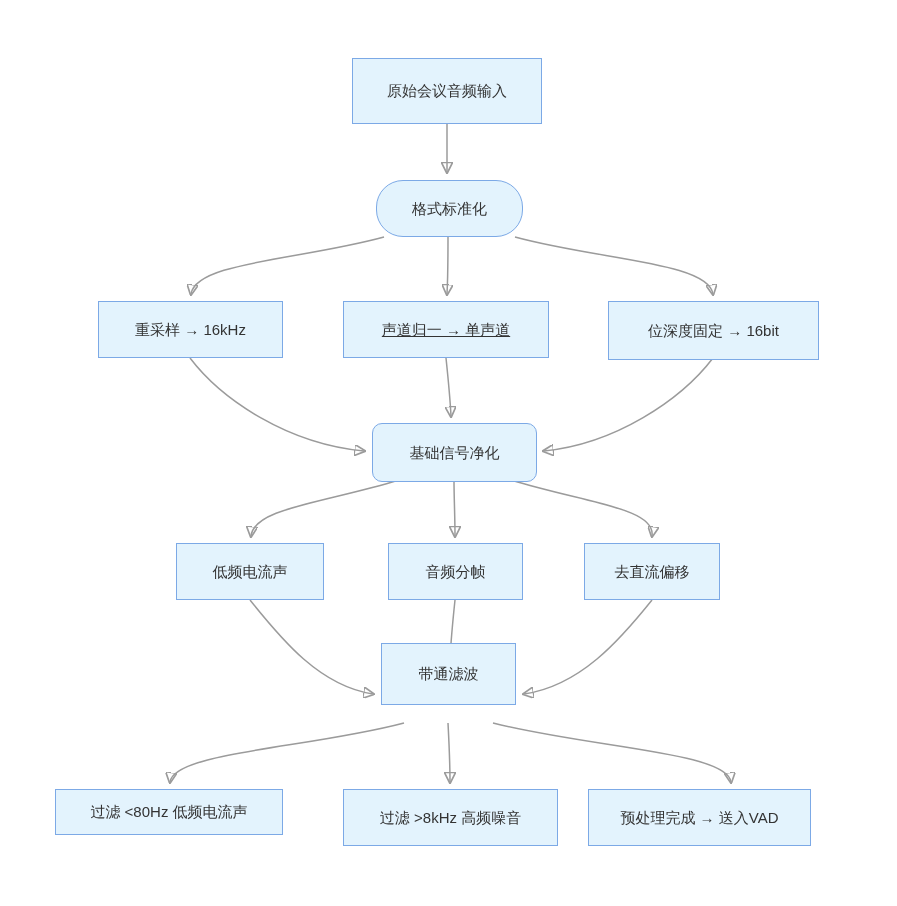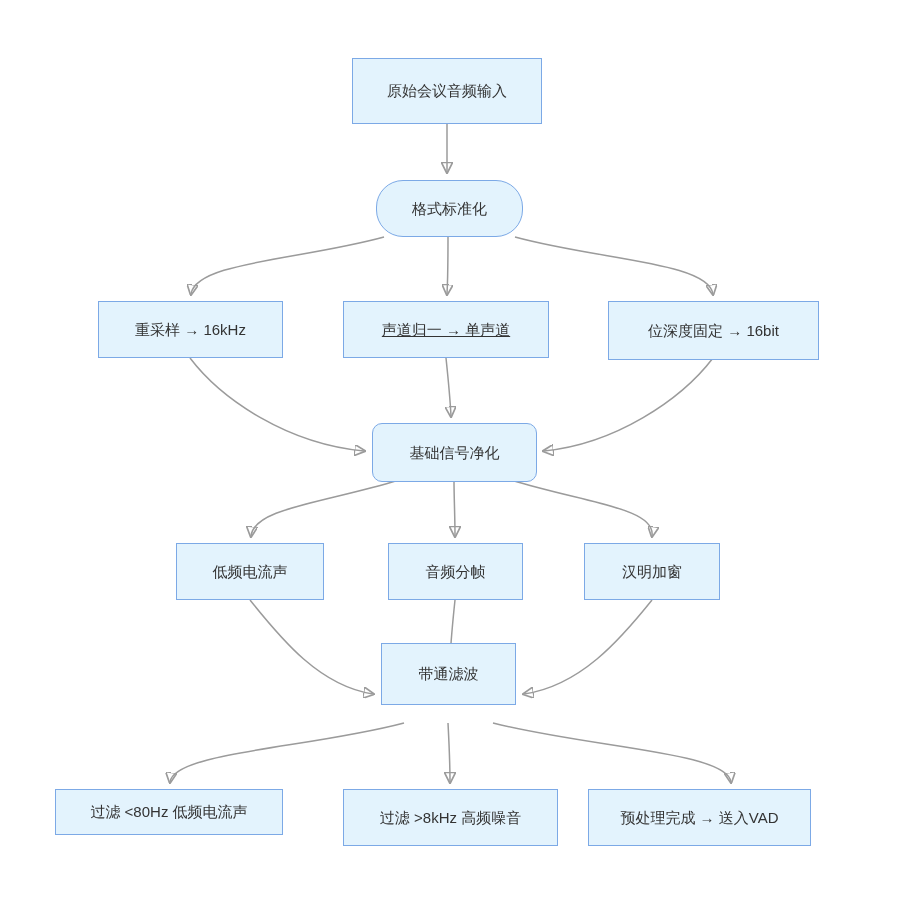--- a/index.html
+++ b/index.html
@@ -91,19 +91,19 @@
   </svg>
 
   <div class="node n0">原始会议音频输入</div>
   <div class="node n1">格式标准化</div>
   <div class="node n2">重采样 → 16kHz</div>
   <div class="node n3">声道归一 → 单声道</div>
   <div class="node n4">位深度固定 → 16bit</div>
   <div class="node n5">基础信号净化</div>
   <div class="node n6">低频电流声</div>
   <div class="node n7">音频分帧</div>
-  <div class="node n8">汉明加窗</div>
+  <div class="node n8">去直流偏移</div>
   <div class="node n9">带通滤波</div>
   <div class="node n10">过滤 &lt;80Hz 低频电流声</div>
   <div class="node n11">过滤 &gt;8kHz 高频噪音</div>
   <div class="node n12">预处理完成 → 送入VAD</div>
 
 </div>
 
 </body></html>

